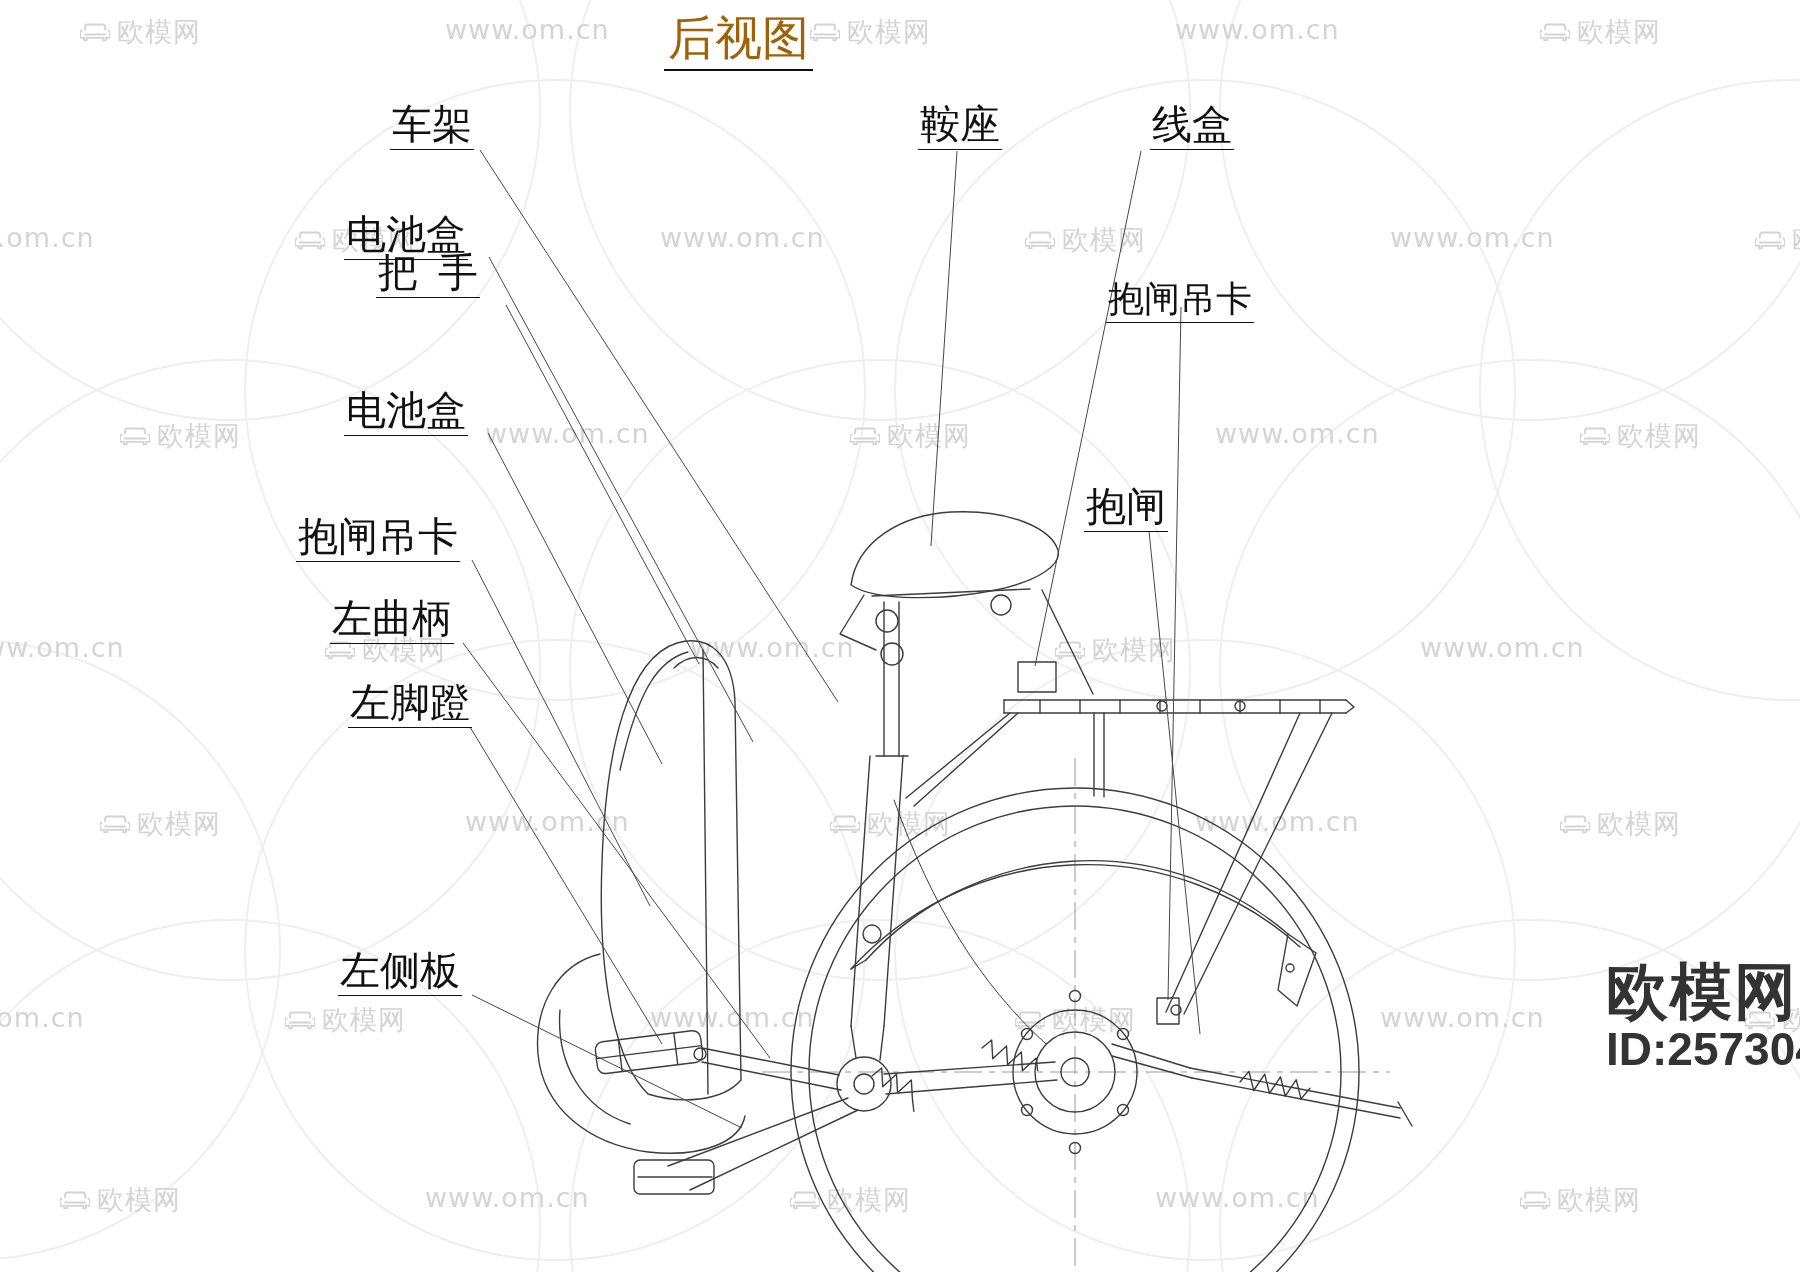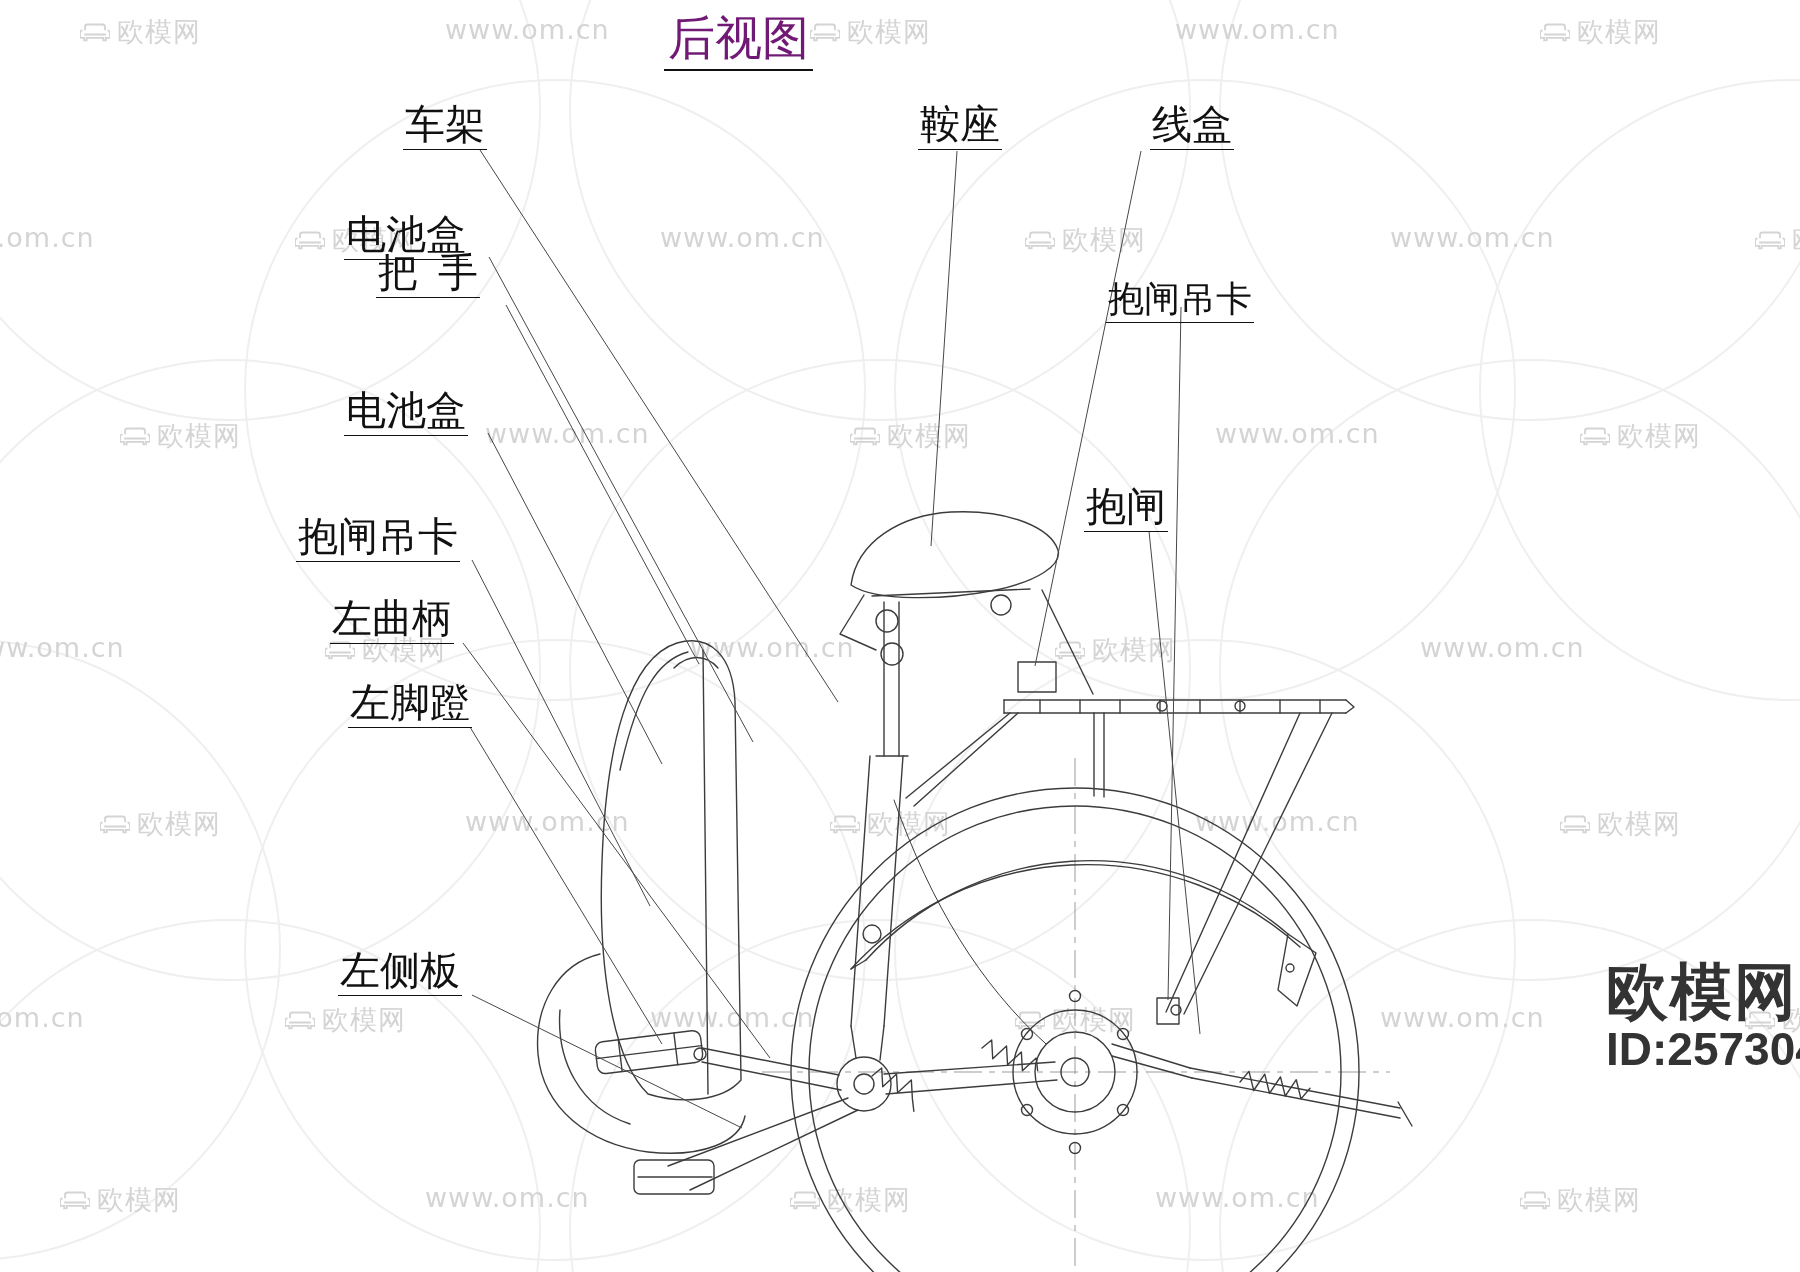--- a/index.html
+++ b/index.html
@@ -8,21 +8,21 @@
   svg.bg{position:absolute;left:0;top:0;z-index:0;}
   .watermarks{position:absolute;left:0;top:0;width:1800px;height:1272px;z-index:1;}
   .wm{position:absolute;display:flex;align-items:center;gap:7px;color:#d4d4d4;
       font-size:27px;font-family:"DejaVu Sans",sans-serif;letter-spacing:1px;white-space:nowrap;}
   .wm .couch{color:#d4d4d4;}
   svg.drawing{position:absolute;left:0;top:0;z-index:2;}
   .lbl{position:absolute;z-index:3;font-family:"Liberation Serif",serif;font-size:40px;color:#111;
        border-bottom:1.5px solid #111;padding:0 2px 3px 2px;line-height:1.05;white-space:pre;}
   .lbl.small{font-size:36px;margin-top:15px;}
   .title{position:absolute;left:664px;top:14px;z-index:3;font-family:"Liberation Serif",serif;
-       font-size:47px;color:#701a75;border-bottom:2px solid #111;padding:0 4px 6px;line-height:1.05;}
+       font-size:47px;color:#a16207;border-bottom:2px solid #111;padding:0 4px 6px;line-height:1.05;}
   .brand{position:absolute;left:1606px;top:950px;z-index:3;font-size:62px;font-weight:700;
        color:#333;font-family:"Liberation Sans",sans-serif;letter-spacing:2px;}
   .brand-id{position:absolute;left:1606px;top:1022px;z-index:3;font-size:46px;font-weight:600;color:#333;
        font-family:"Liberation Sans",sans-serif;}
 </style>
 </head>
 <body>
 
 <div class="page">
 
@@ -332,21 +332,21 @@
       <path d="M472,995 L742,1128"></path>
       <path d="M957,151 L931,546"></path>
       <path d="M1141,151 L1035,666"></path>
       <path d="M1181,307 L1168,1000"></path>
       <path d="M1149,531 L1200,1034"></path>
     </g>
   </svg>
 
   <div class="title">后视图</div>
 
-  <div class="lbl" style="left:403px;top:104px">车架</div>
+  <div class="lbl" style="left:390px;top:104px">车架</div>
   <div class="lbl" style="left:344px;top:214px">电池盒</div>
   <div class="lbl" style="left:376px;top:252px">把  手</div>
   <div class="lbl" style="left:344px;top:390px">电池盒</div>
   <div class="lbl" style="left:296px;top:516px">抱闸吊卡</div>
   <div class="lbl" style="left:330px;top:598px">左曲柄</div>
   <div class="lbl" style="left:348px;top:682px">左脚蹬</div>
   <div class="lbl" style="left:338px;top:950px">左侧板</div>
   <div class="lbl" style="left:918px;top:104px">鞍座</div>
   <div class="lbl" style="left:1150px;top:104px">线盒</div>
   <div class="lbl small" style="left:1106px;top:266px">抱闸吊卡</div>

